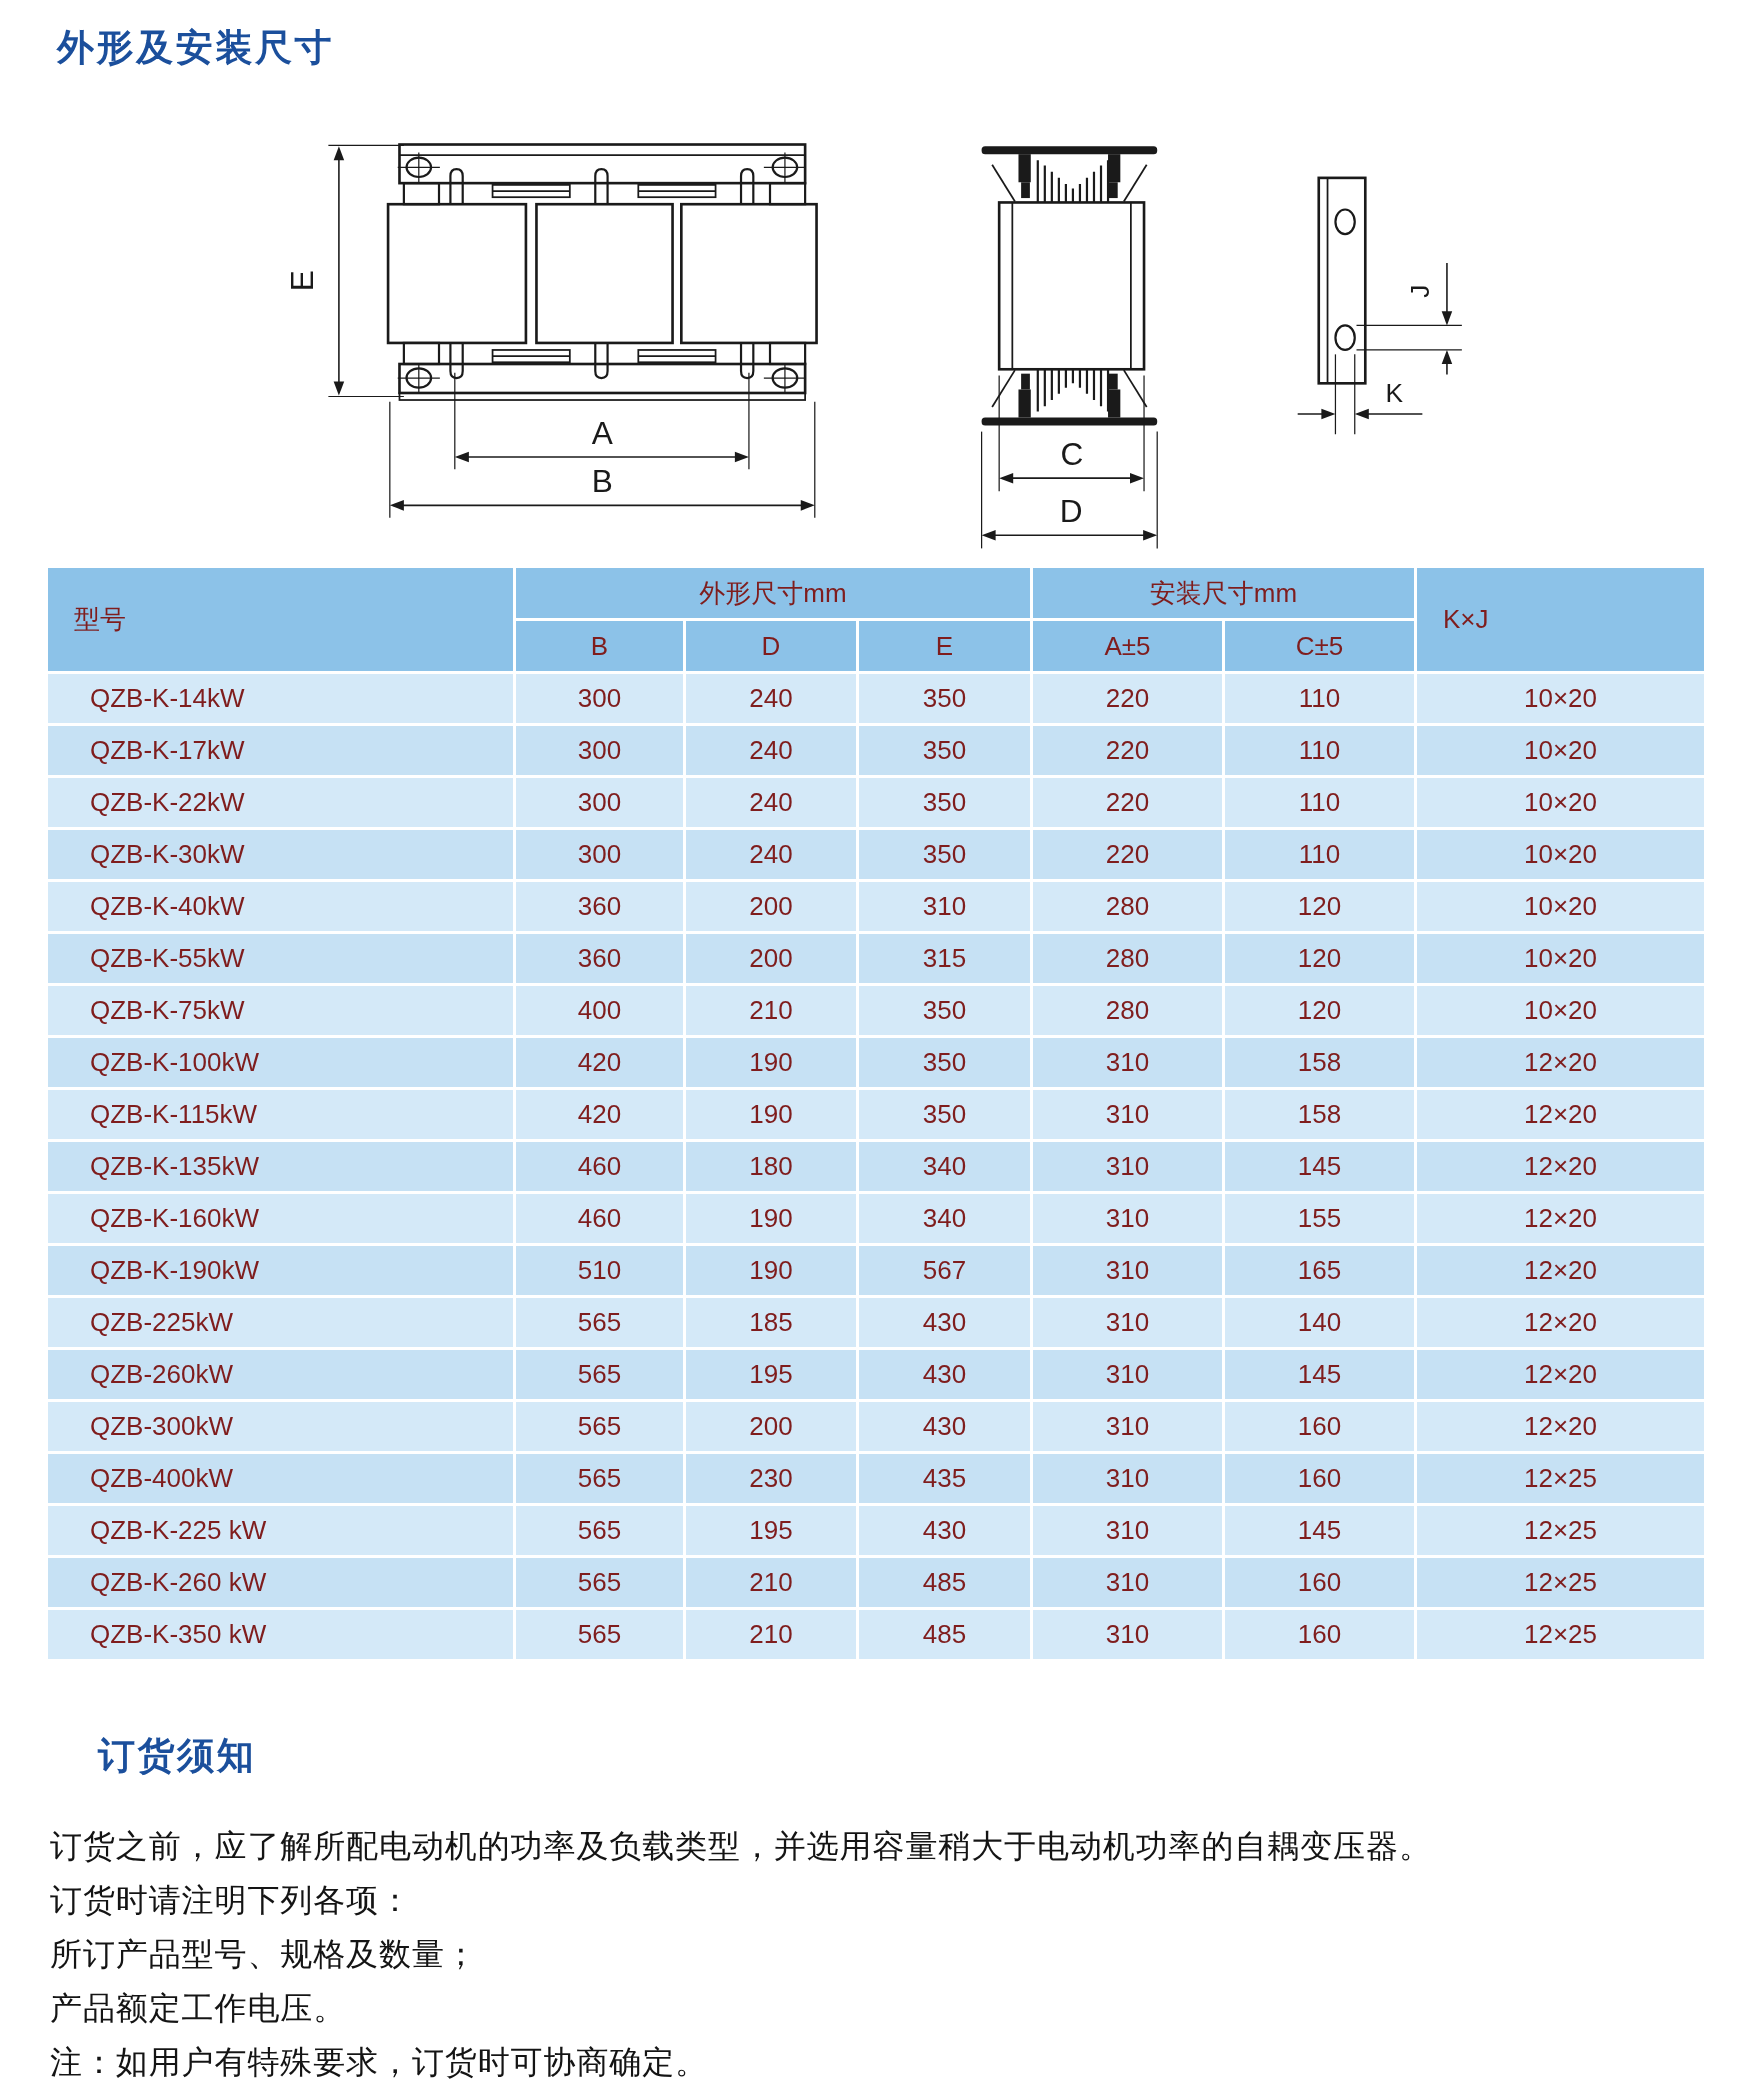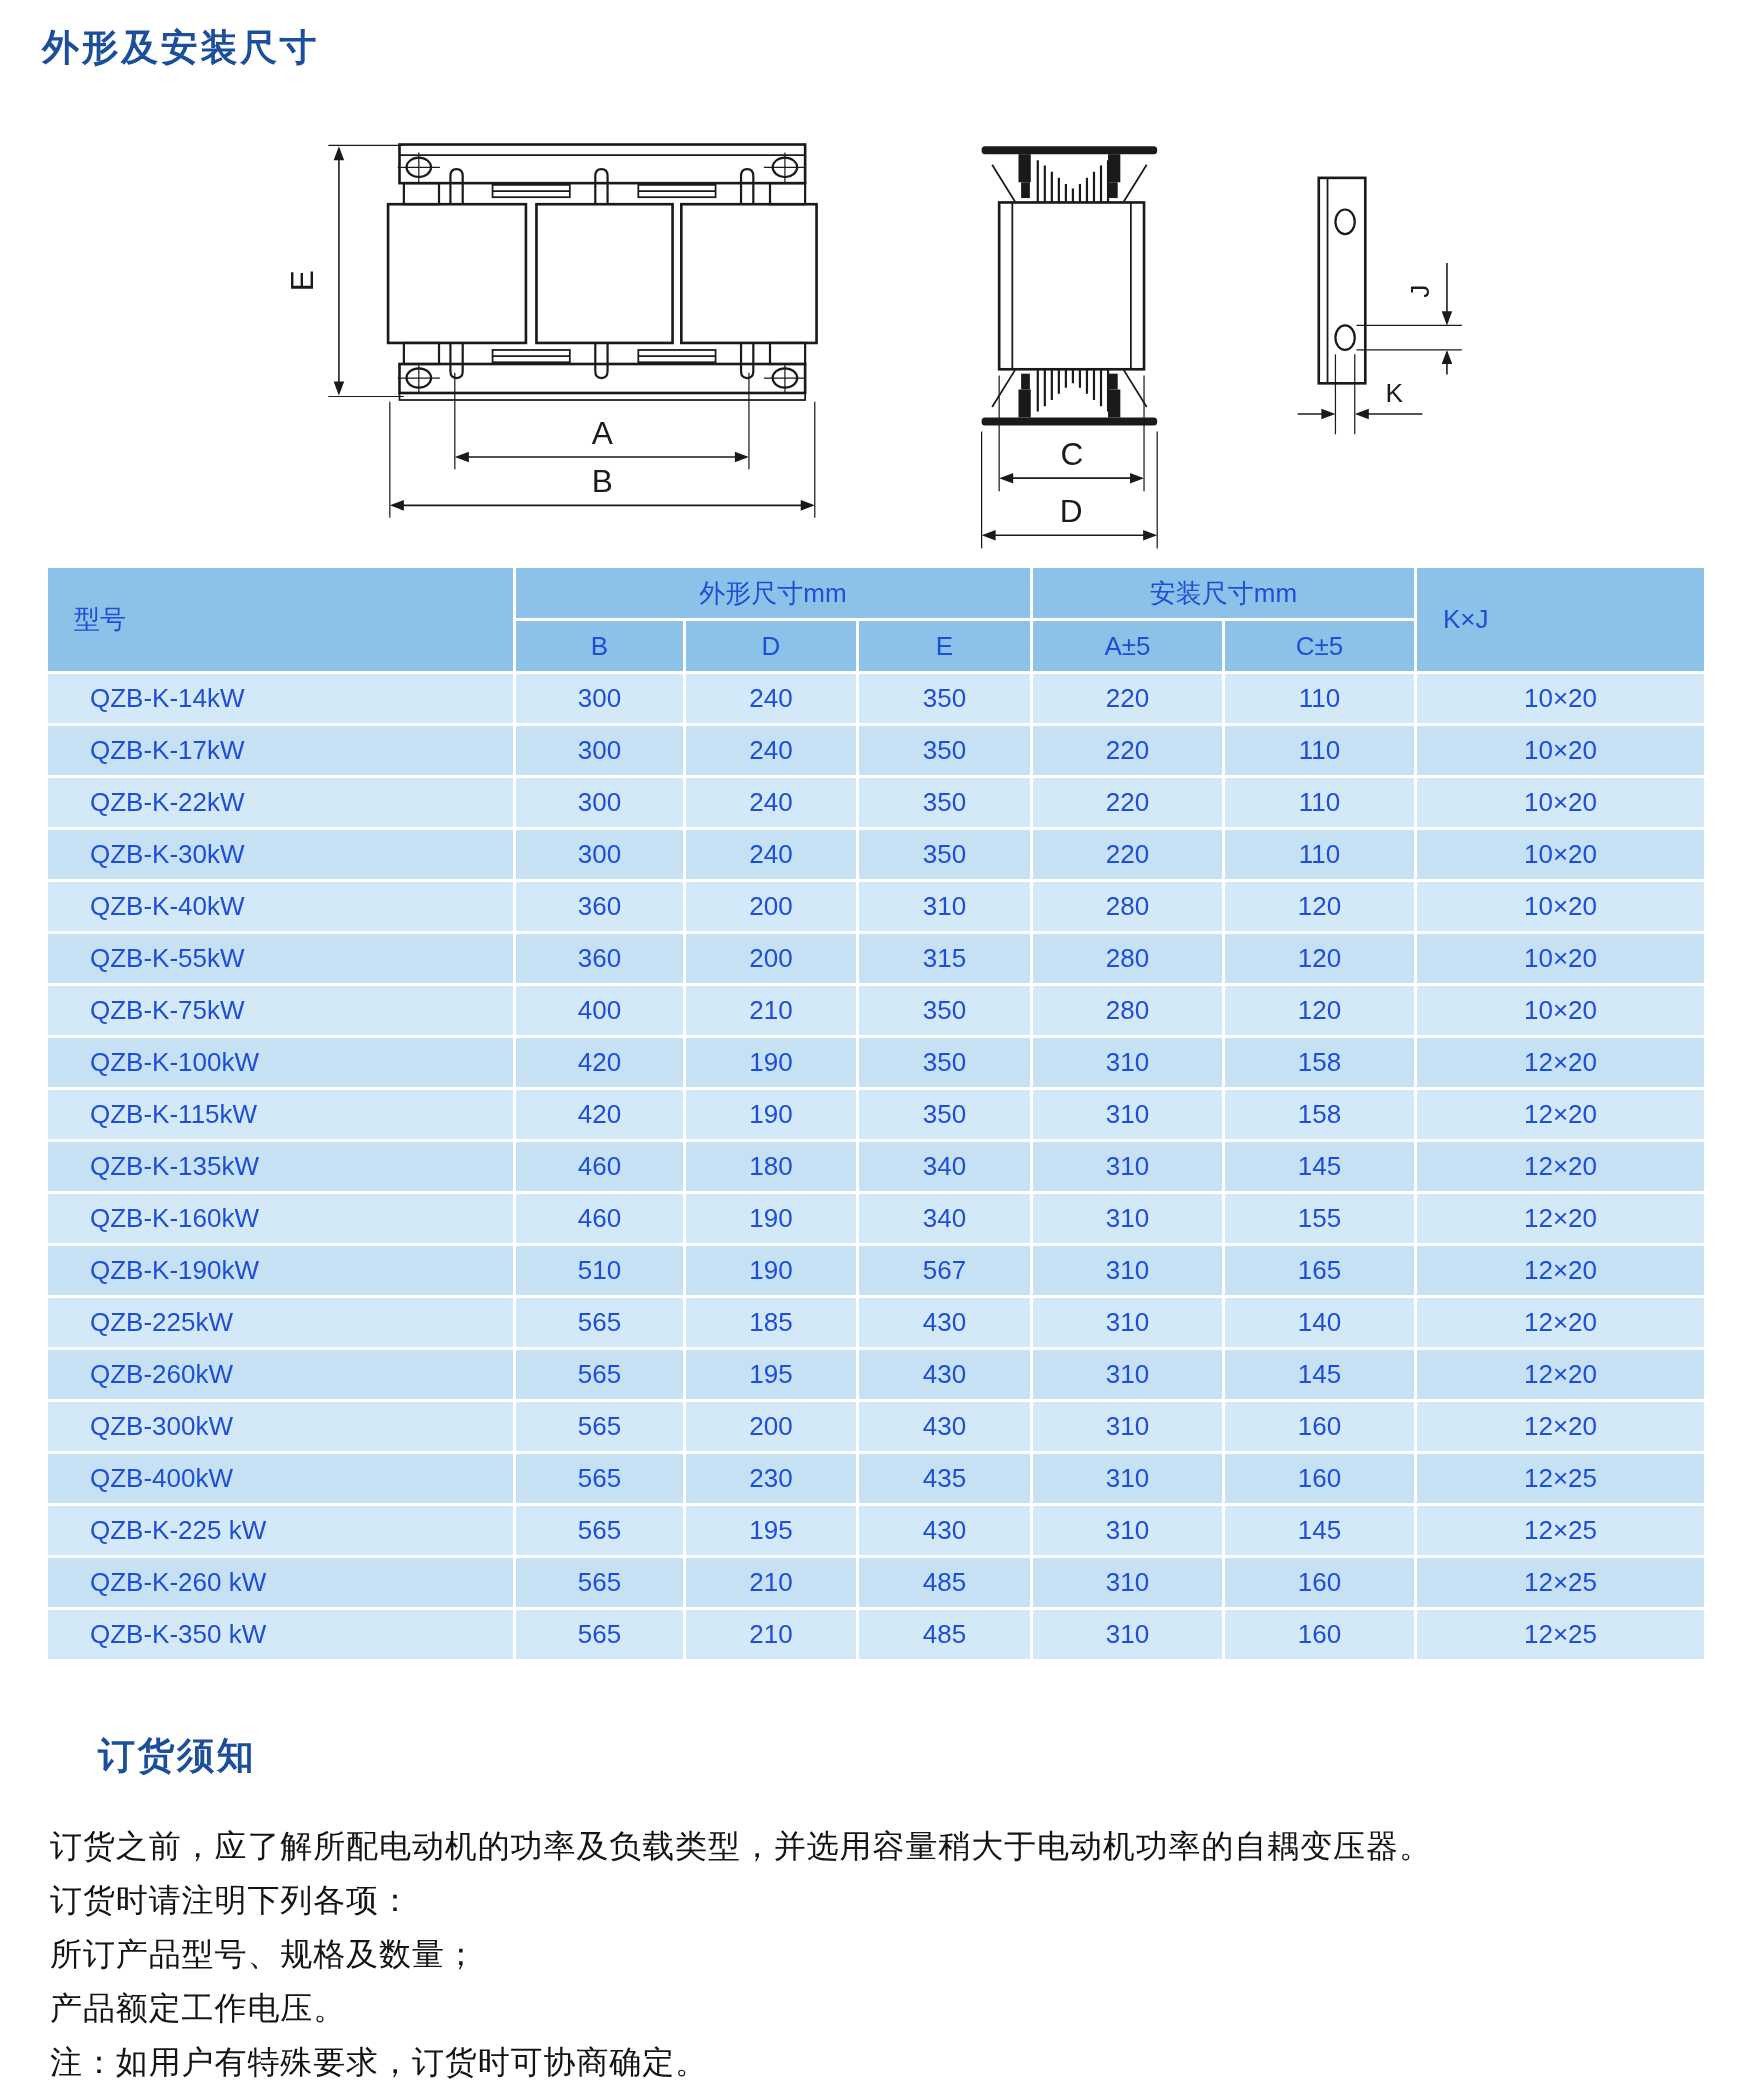--- a/index.html
+++ b/index.html
@@ -2,38 +2,38 @@
 <html style="font-size:14px"><head>
 <meta charset="utf-8">
 <style>
   html,body{margin:0;padding:0;}
   body{
     width:1756px;height:2088px;position:relative;background:#ffffff;
     font-family:"Liberation Sans","DejaVu Sans",sans-serif;overflow:hidden;
     color:#1a1a1a;
   }
   .page-title{
-    position:absolute;left:42px;top:23px;
+    position:absolute;left:57px;top:23px;
     font-size:37px;font-weight:600;color:#1b4f9c;letter-spacing:2.6px;
   }
   .drawings{position:absolute;left:0;top:61px;width:1756px;height:527px;}
   
   .ol{fill:none;stroke:#1a1a1a;stroke-width:3;}
   .ol2{fill:none;stroke:#1a1a1a;stroke-width:2;}
   .ol25{fill:none;stroke:#1a1a1a;stroke-width:2.5;}
   .dim{fill:none;stroke:#1a1a1a;stroke-width:1.8;}
   .dimthin{fill:none;stroke:#1a1a1a;stroke-width:1.4;}
   .fillb{fill:#1a1a1a;stroke:none;}
   .dimlab{font-size:36px;fill:#1a1a1a;}
   .dimlab-sm{font-size:30px;fill:#1a1a1a;}
 
   table.dim-table{
     position:absolute;left:48px;top:568px;width:1659px;
     border-collapse:separate;border-spacing:0;table-layout:fixed;
-    font-size:26px;color:#1d4ed8;
+    font-size:26px;color:#7f1d1d;
   }
   .dim-table th,.dim-table td{
     box-sizing:border-box;font-weight:400;
     border-right:3.5px solid #ffffff;border-bottom:3.5px solid #ffffff;
     text-align:center;vertical-align:middle;padding:0;
   }
   .dim-table thead th{background:#8cc2e8;height:53px;}
   .dim-table th.side-head{text-align:left;padding-left:26px;}
   .dim-table td{height:52px;}
   .dim-table tr.odd td{background:#d4e9f8;}

